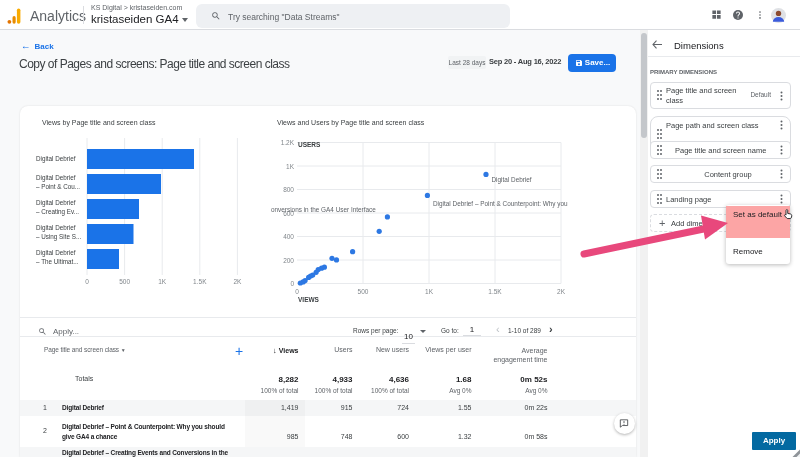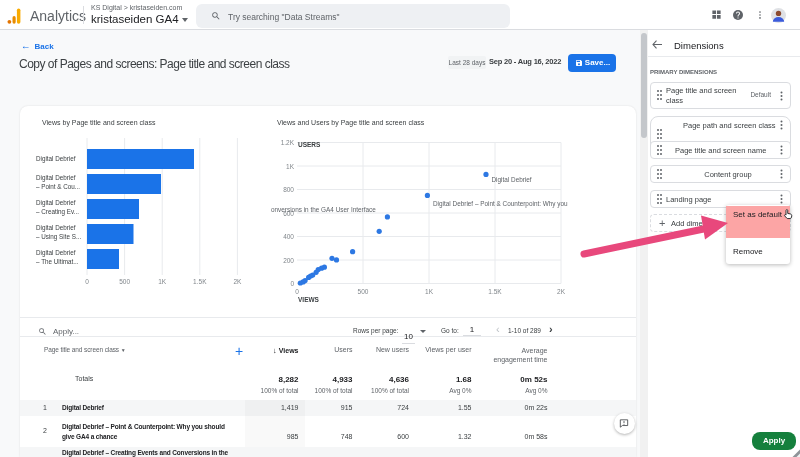--- a/index.html
+++ b/index.html
@@ -52,21 +52,21 @@
 .chip { position:absolute; left:650px; width:141px; background:#fff; border:1px solid #dadce0; border-radius:4px; font-size:7.5px; color:#3c4043; }
 .grip { position:absolute; left:6px; top:50%; margin-top:-5px; width:5px; height:10px; }
 .cdots { position:absolute; right:7px; }
 
 
 #ctxmenu { position:absolute; left:726px; top:205px; width:64px; height:59px; background:#fff; border-radius:3px; box-shadow:0 1px 4px rgba(0,0,0,.28); z-index:30; }
 #mi1 { position:absolute; left:0; top:1px; width:64px; height:32px; background:#fca5a5; font-size:8px; color:#202124; line-height:18px; padding-left:7px; }
 #mi2 { position:absolute; left:0; top:38px; width:64px; height:18px; font-size:8px; color:#202124; line-height:18px; padding-left:7px; }
 
 
-#applybtn { position:absolute; left:752px; top:432px; width:44px; height:18px; background:#15803d; border-radius:8px; color:#fff; font-size:8px; font-weight:bold; text-align:center; line-height:18px; z-index:6; }
+#applybtn { position:absolute; left:752px; top:432px; width:44px; height:18px; background:#0369a1; border-radius:1px; color:#fff; font-size:8px; font-weight:bold; text-align:center; line-height:18px; z-index:6; }
 
 
 #fb { position:absolute; left:613.5px; top:412.5px; width:21px; height:21px; background:#fff; border-radius:50%; box-shadow:0 1px 3px rgba(0,0,0,.3); z-index:25; }
 </style>
 </head>
 <body>
 
 <div id="appbar">
 <svg style="position:absolute;left:6px;top:4.5px" width="15" height="19" viewBox="0 0 15 19">
   <circle cx="3.4" cy="16.8" r="1.9" fill="#e37400"></circle>
@@ -286,21 +286,21 @@
       <circle cx="4" cy="9" r="1"></circle>
     </svg>
   <div style="position:absolute; left:15px; top:3.5px; line-height:9.5px; width:80px;">Page title and screen class</div>
   <div style="position:absolute; right:19px; top:8.5px; font-size:6.5px; color:#5f6368;">Default</div>
   <svg class="cdots" style="top:8px;" width="3" height="10" viewBox="0 0 3 10" fill="#5f6368">
       <circle cx="1.5" cy="1.4" r="1"></circle>
       <circle cx="1.5" cy="5" r="1"></circle>
       <circle cx="1.5" cy="8.6" r="1"></circle>
     </svg>
 </div>
-<div class="chip" style="top:115.5px; height:36px; line-height:17px; padding-left:32px;border-radius:8px;">Page path and screen class
+<div class="chip" style="top:115.5px; height:36px; line-height:17px; padding-left:15px;border-radius:8px;">Page path and screen class
   <svg class="grip" width="5" height="10" viewBox="0 0 5 10" fill="#5f6368">
       <circle cx="1" cy="1" r="1"></circle>
       <circle cx="4" cy="1" r="1"></circle>
       <circle cx="1" cy="5" r="1"></circle>
       <circle cx="4" cy="5" r="1"></circle>
       <circle cx="1" cy="9" r="1"></circle>
       <circle cx="4" cy="9" r="1"></circle>
     </svg>
   <svg class="cdots" style="top:3px;" width="3" height="10" viewBox="0 0 3 10" fill="#5f6368">
       <circle cx="1.5" cy="1.4" r="1"></circle>

